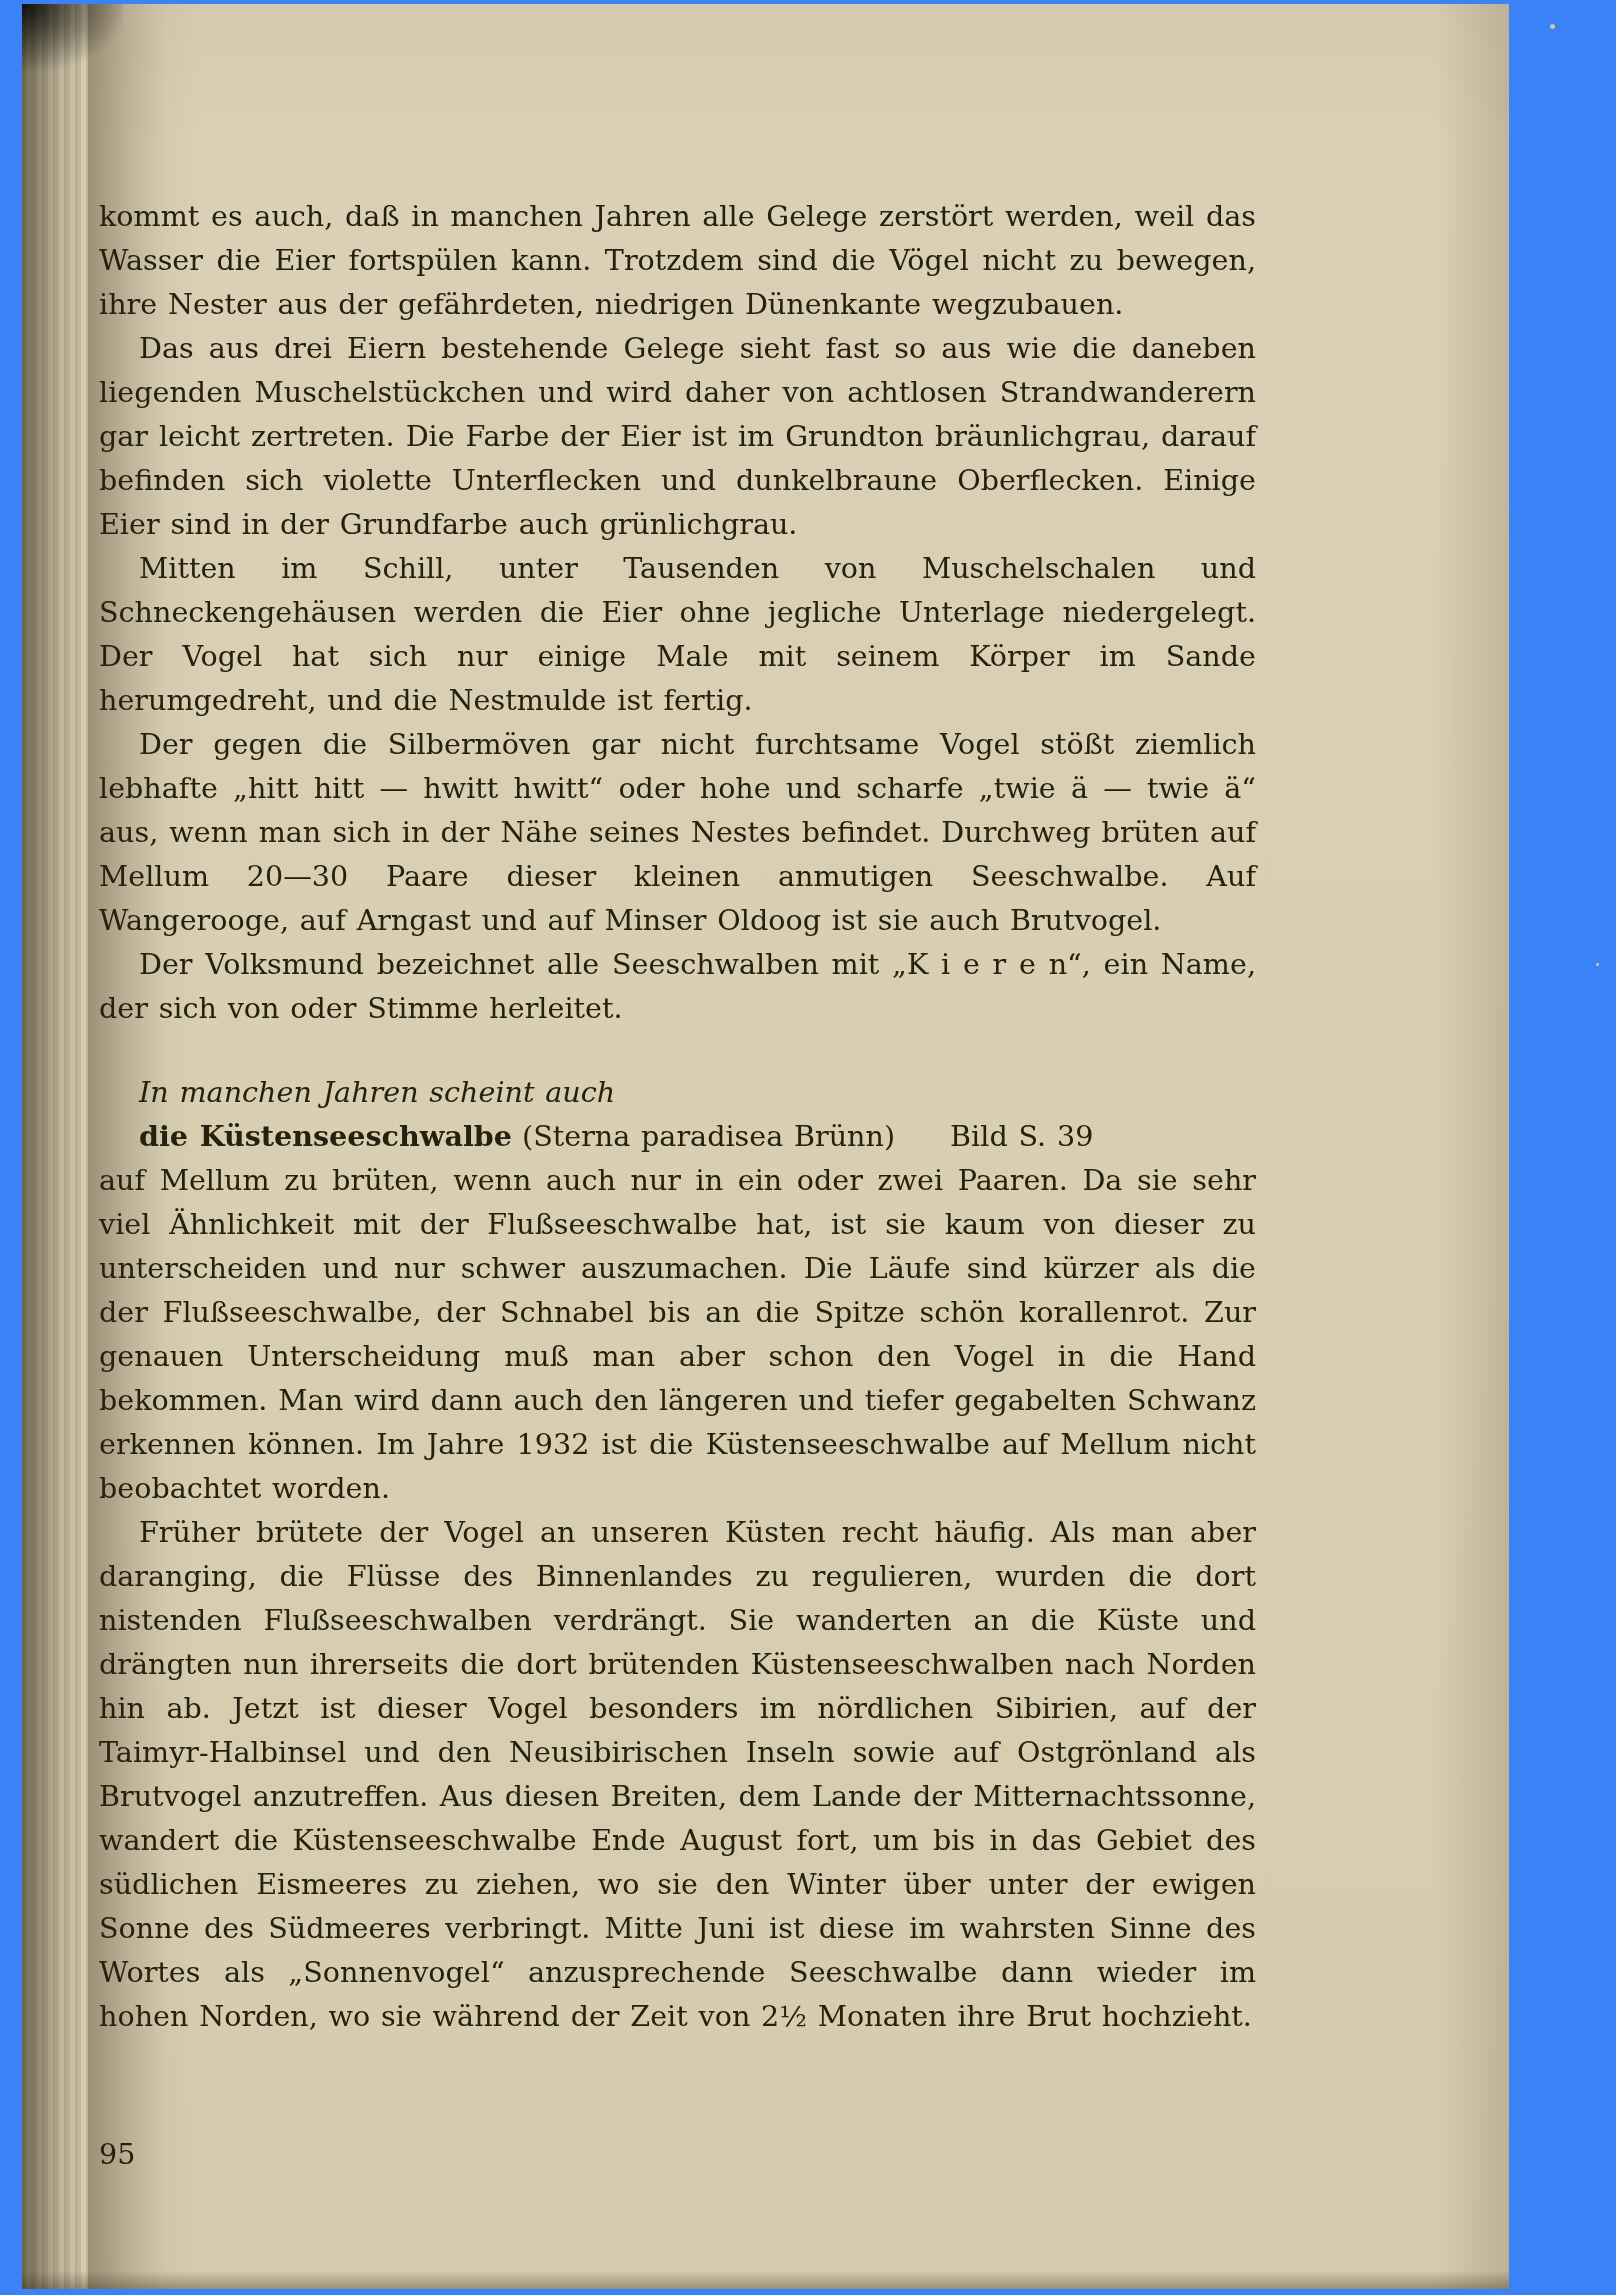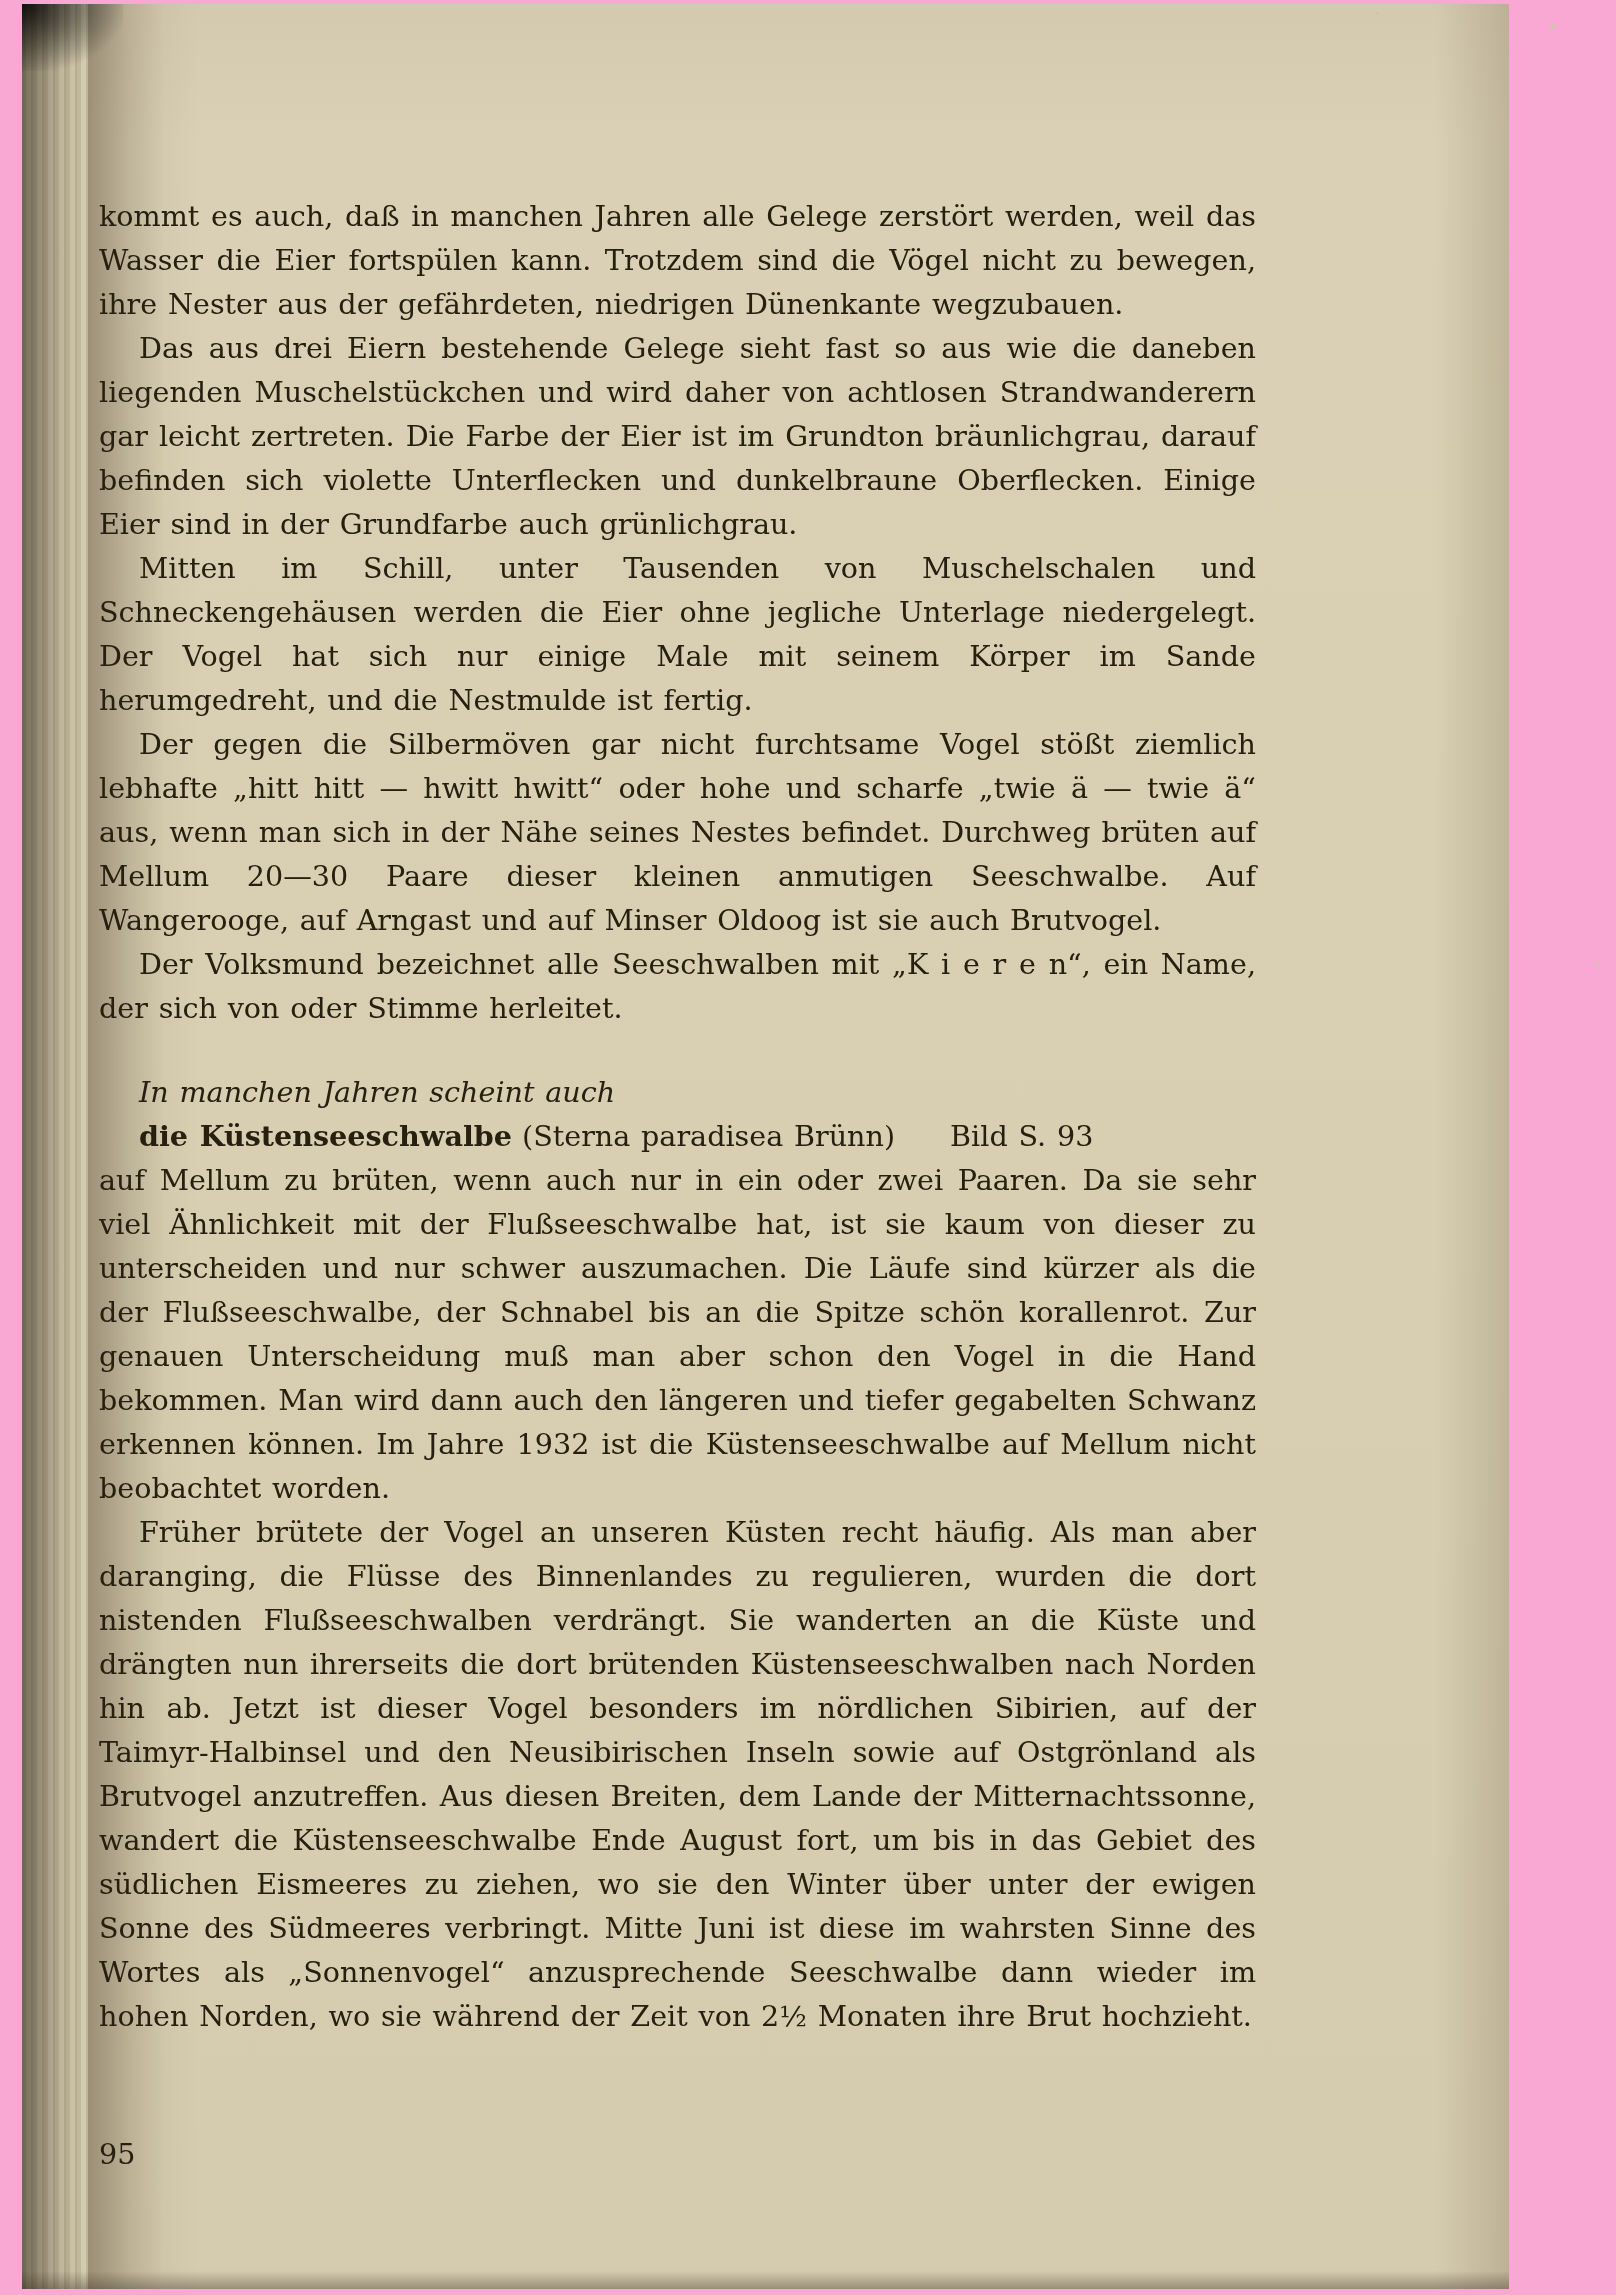--- a/index.html
+++ b/index.html
@@ -8,21 +8,21 @@
     width: 1617px;
     height: 2295px;
     background: #040404;
     overflow: hidden;
     font-family: "DejaVu Serif", "Liberation Serif", serif;
   }
   .canvas {
     position: relative;
     width: 1617px;
     height: 2295px;
-    background: #f9a8d4;
+    background: #3b82f6;
   }
   
   .page {
     position: absolute;
     left: 22px;
     top: 4.2px;
     width: 1487px;
     height: 2285px;
     background:
       linear-gradient(90deg, rgba(80,62,34,0.20) 0%, rgba(0,0,0,0) 12%),
@@ -112,21 +112,21 @@
 
     <div class="text" lang="de">
       <p class="para">kommt es auch, daß in manchen Jahren alle Gelege zerstört werden, weil das Wasser die Eier fortspülen kann. Trotzdem sind die Vögel nicht zu bewegen, ihre Nester aus der gefährdeten, niedrigen Dünenkante wegzubauen.</p>
       <p class="para indent">Das aus drei Eiern bestehende Gelege sieht fast so aus wie die daneben liegenden Muschelstückchen und wird daher von achtlosen Strandwanderern gar leicht zertreten. Die Farbe der Eier ist im Grundton bräunlichgrau, darauf befinden sich violette Unterflecken und dunkelbraune Oberflecken. Einige Eier sind in der Grundfarbe auch grünlichgrau.</p>
       <p class="para indent">Mitten im Schill, unter Tausenden von Muschelschalen und Schneckengehäusen werden die Eier ohne jegliche Unterlage niedergelegt. Der Vogel hat sich nur einige Male mit seinem Körper im Sande herumgedreht, und die Nestmulde ist fertig.</p>
       <p class="para indent">Der gegen die Silbermöven gar nicht furchtsame Vogel stößt ziemlich lebhafte „hitt hitt — hwitt hwitt“ oder hohe und scharfe „twie ä — twie ä“ aus, wenn man sich in der Nähe seines Nestes befindet. Durchweg brüten auf Mellum 20—30 Paare dieser kleinen anmutigen Seeschwalbe. Auf Wangerooge, auf Arngast und auf Minser Oldoog ist sie auch Brutvogel.</p>
       <p class="para indent">Der Volksmund bezeichnet alle Seeschwalben mit „K i e r e n“, ein Name, der sich von oder Stimme herleitet.</p>
 
       <p class="para indent intro">In manchen Jahren scheint auch</p>
 
-      <p class="para indent heading"><b>die Küstenseeschwalbe</b><span class="sci">(Sterna paradisea Brünn)</span><span class="ref">Bild S. 93</span></p>
+      <p class="para indent heading"><b>die Küstenseeschwalbe</b><span class="sci">(Sterna paradisea Brünn)</span><span class="ref">Bild S. 39</span></p>
 
       <p class="para">auf Mellum zu brüten, wenn auch nur in ein oder zwei Paaren. Da sie sehr viel Ähnlichkeit mit der Flußseeschwalbe hat, ist sie kaum von dieser zu unterscheiden und nur schwer auszumachen. Die Läufe sind kürzer als die der Flußseeschwalbe, der Schnabel bis an die Spitze schön korallenrot. Zur genauen Unterscheidung muß man aber schon den Vogel in die Hand bekommen. Man wird dann auch den längeren und tiefer gegabelten Schwanz erkennen können. Im Jahre 1932 ist die Küstenseeschwalbe auf Mellum nicht beobachtet worden.</p>
       <p class="para indent">Früher brütete der Vogel an unseren Küsten recht häufig. Als man aber daranging, die Flüsse des Binnenlandes zu regulieren, wurden die dort nistenden Flußseeschwalben verdrängt. Sie wanderten an die Küste und drängten nun ihrerseits die dort brütenden Küstenseeschwalben nach Norden hin ab. Jetzt ist dieser Vogel besonders im nördlichen Sibirien, auf der Taimyr-Halbinsel und den Neusibirischen Inseln sowie auf Ostgrönland als Brutvogel anzutreffen. Aus diesen Breiten, dem Lande der Mitternachtssonne, wandert die Küstenseeschwalbe Ende August fort, um bis in das Gebiet des südlichen Eismeeres zu ziehen, wo sie den Winter über unter der ewigen Sonne des Südmeeres verbringt. Mitte Juni ist diese im wahrsten Sinne des Wortes als „Sonnenvogel“ anzusprechende Seeschwalbe dann wieder im hohen Norden, wo sie während der Zeit von 2½ Monaten ihre Brut hochzieht.</p>
     </div>
 
     <div class="pagenum">95</div>
   </div>
 
   <div class="speck s1"></div>
   <div class="speck s2"></div>

